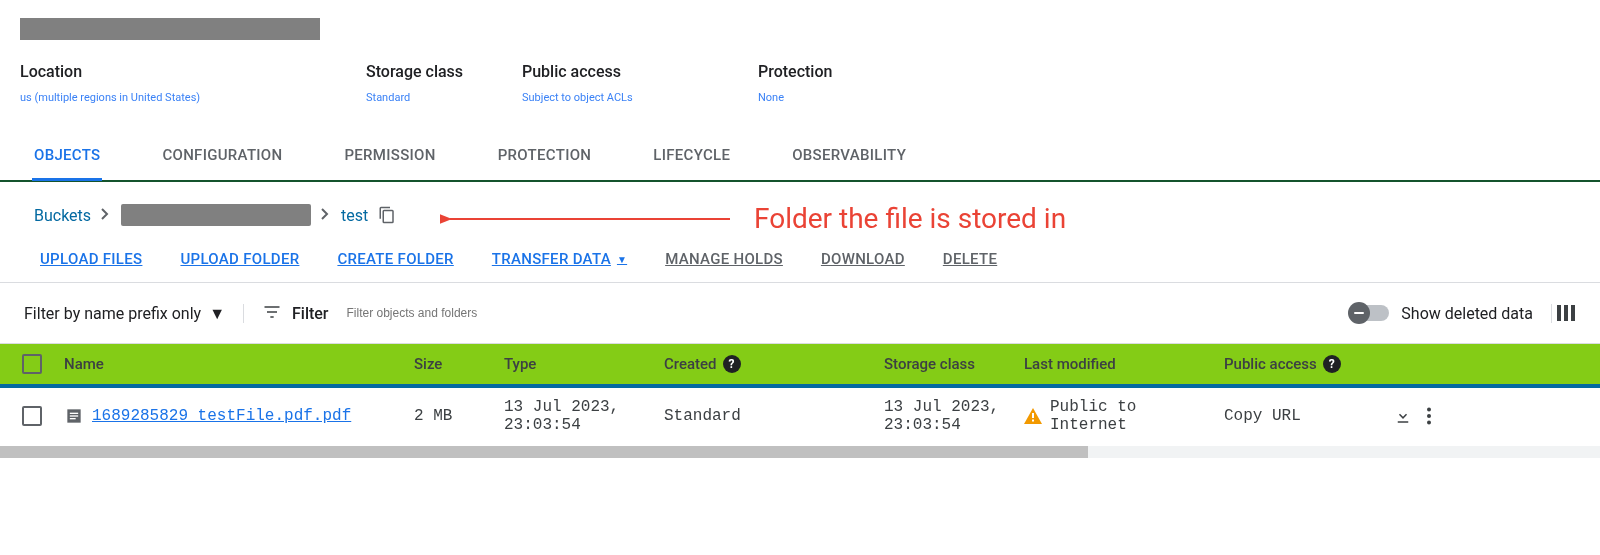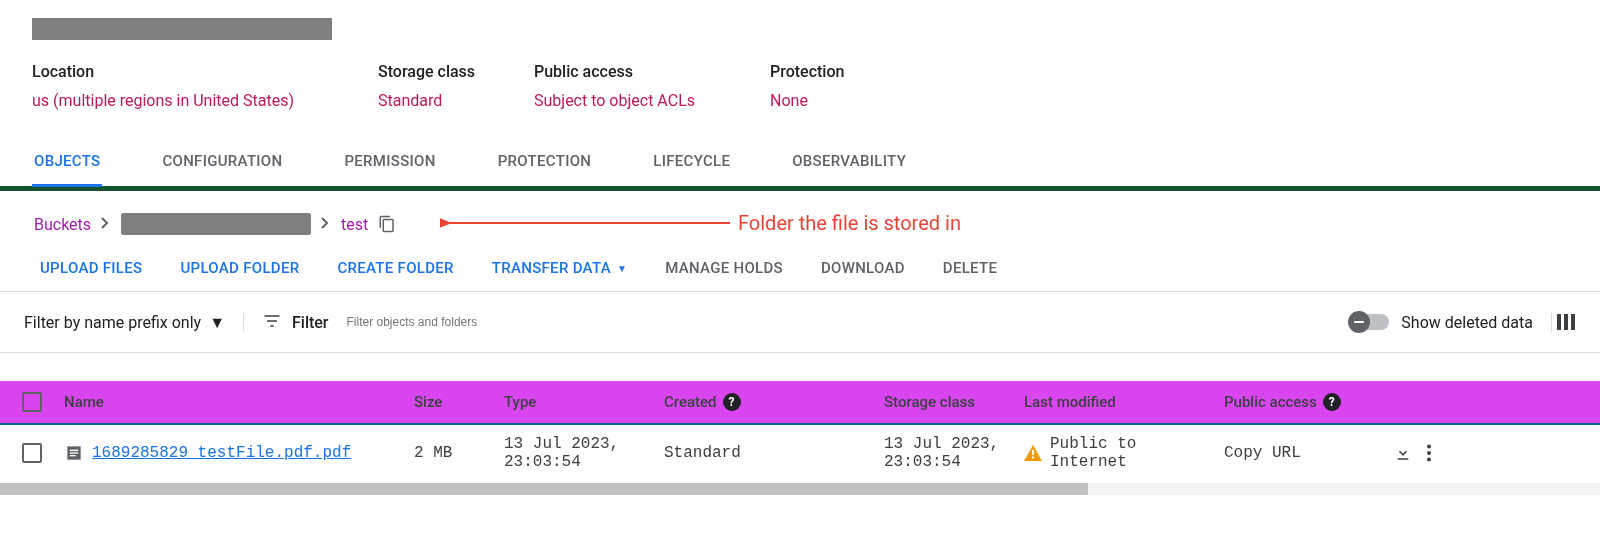--- a/index.html
+++ b/index.html
@@ -4,44 +4,44 @@
   <style>
     * { box-sizing: border-box; margin: 0; padding: 0; }
     body {
       font-family: "Google Sans", Roboto, Arial, sans-serif;
       font-size: 14px;
       color: #202124;
       background: #fff;
       width: 1600px;
     }
     .container { padding: 0 0 0 0; }
-    .header-region { padding: 18px 32px 0 32px; }
+    .header-region { padding: 18px 32px 0 20px; }
     .redacted-bar {
       width: 300px;
       height: 22px;
       background: #808080;
       margin-bottom: 22px;
     }
     .info-row {
       display: flex;
       gap: 36px;
       margin-bottom: 30px;
     }
     .info-block { display: flex; flex-direction: column; gap: 10px; }
     .info-label { font-weight: 500; font-size: 16px; color: #202124; }
-    .info-value { font-size: 16px; color: #be185d; }
+    .info-value { font-size: 11px; color: #3b82f6; }
     .info-block.loc { width: 310px; }
     .info-block.sc { width: 120px; }
     .info-block.pa { width: 200px; }
 
     .tabs {
       display: flex;
       gap: 58px;
       padding: 0 32px;
-      border-bottom: 5px solid #14532d;
+      border-bottom: 2px solid #14532d;
     }
     .tab {
       font-size: 15px;
       font-weight: 500;
       letter-spacing: 0.3px;
       color: #5f6368;
       padding: 12px 2px 14px 2px;
       cursor: pointer;
       border-bottom: 3px solid transparent;
       margin-bottom: -1px;
@@ -51,56 +51,57 @@
       border-bottom-color: #1a73e8;
     }
 
     .breadcrumb-row {
       display: flex;
       align-items: center;
       padding: 22px 34px 18px 34px;
       gap: 10px;
       position: relative;
     }
-    .breadcrumb-item { font-size: 16px; color: #a21caf; text-align: center; }
+    .breadcrumb-item { font-size: 16px; color: #0369a1; text-align: center; }
     .breadcrumb-sep { color: #5f6368; }
     .redacted-crumb {
       width: 190px;
       height: 22px;
       background: #808080;
       border-radius: 2px;
     }
     .copy-icon { color: #5f6368; cursor: pointer; display:inline-flex;}
     .annotation {
       position: absolute;
       left: 440px;
       top: 20px;
       display: flex;
       align-items: center;
-      gap: 8px;
+      gap: 24px;
       color: #ea4335;
-      font-size: 20px;
+      font-size: 28px;
     }
     .annotation svg { flex-shrink: 0; }
 
     .action-bar {
       display: flex;
       gap: 38px;
       align-items: center;
       padding: 6px 40px 14px 40px;
     }
     .action-btn {
       font-size: 15px;
       font-weight: 500;
       letter-spacing: 0.3px;
       color: #1a73e8;
       cursor: pointer;
       display: flex;
       align-items: center;
       gap: 6px;
+      text-decoration: underline;
     }
     .action-btn.muted { color: #5f6368; }
     .dropdown-caret { font-size: 10px; }
 
     .filter-row {
       display: flex;
       align-items: center;
       padding: 20px 24px;
       gap: 18px;
       border-top: 1px solid #dadce0;
@@ -153,26 +154,25 @@
     .columns-icon { cursor:pointer; display:inline-flex; color:#3c4043; }
 
     .table { width: 100%; }
     .thead, .trow {
       display: grid;
       grid-template-columns: 58px 350px 90px 160px 220px 140px 200px 170px 100px 60px;
       align-items: center;
       min-height: 44px;
     }
     .thead {
-      background: #d946ef;
-      border-bottom: 2px solid #0369a1;
+      background: #84cc16;
+      border-bottom: 4px solid #0369a1;
       font-size: 15px;
       color: #3c4043;
       font-weight: 500;
-      margin-top: 28px;
     }
     .thead .th { padding: 10px 6px; display:flex; align-items:center; gap:6px;}
     .trow { font-size: 16px; color: #3c4043; font-family: Liberation Mono, monospace; }
     .trow .td { padding: 10px 6px; display:flex; align-items:center; gap:8px;}
     .checkbox {
       width: 20px; height: 20px; border: 2px solid #5f6368; border-radius: 2px;
       cursor: pointer; margin-left: 16px;
     }
     .file-icon { color: #5f6368; display:inline-flex;}
     .file-link { color: #1a73e8; text-decoration: underline; cursor: pointer; }

